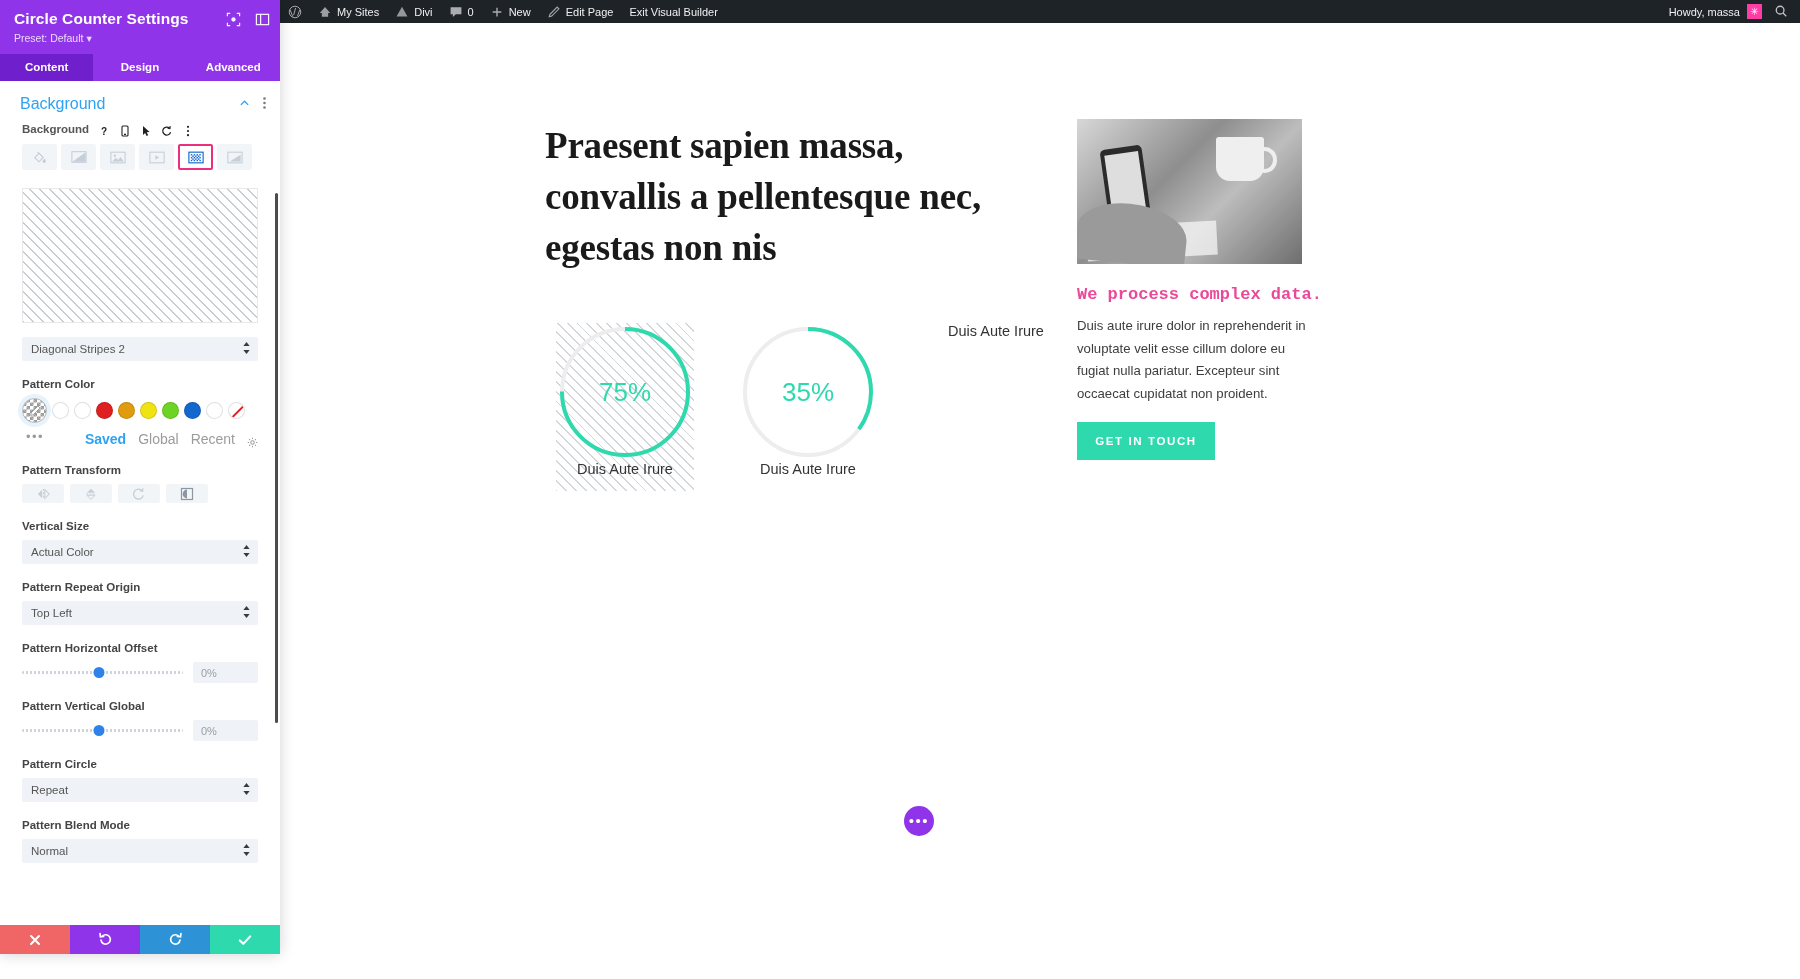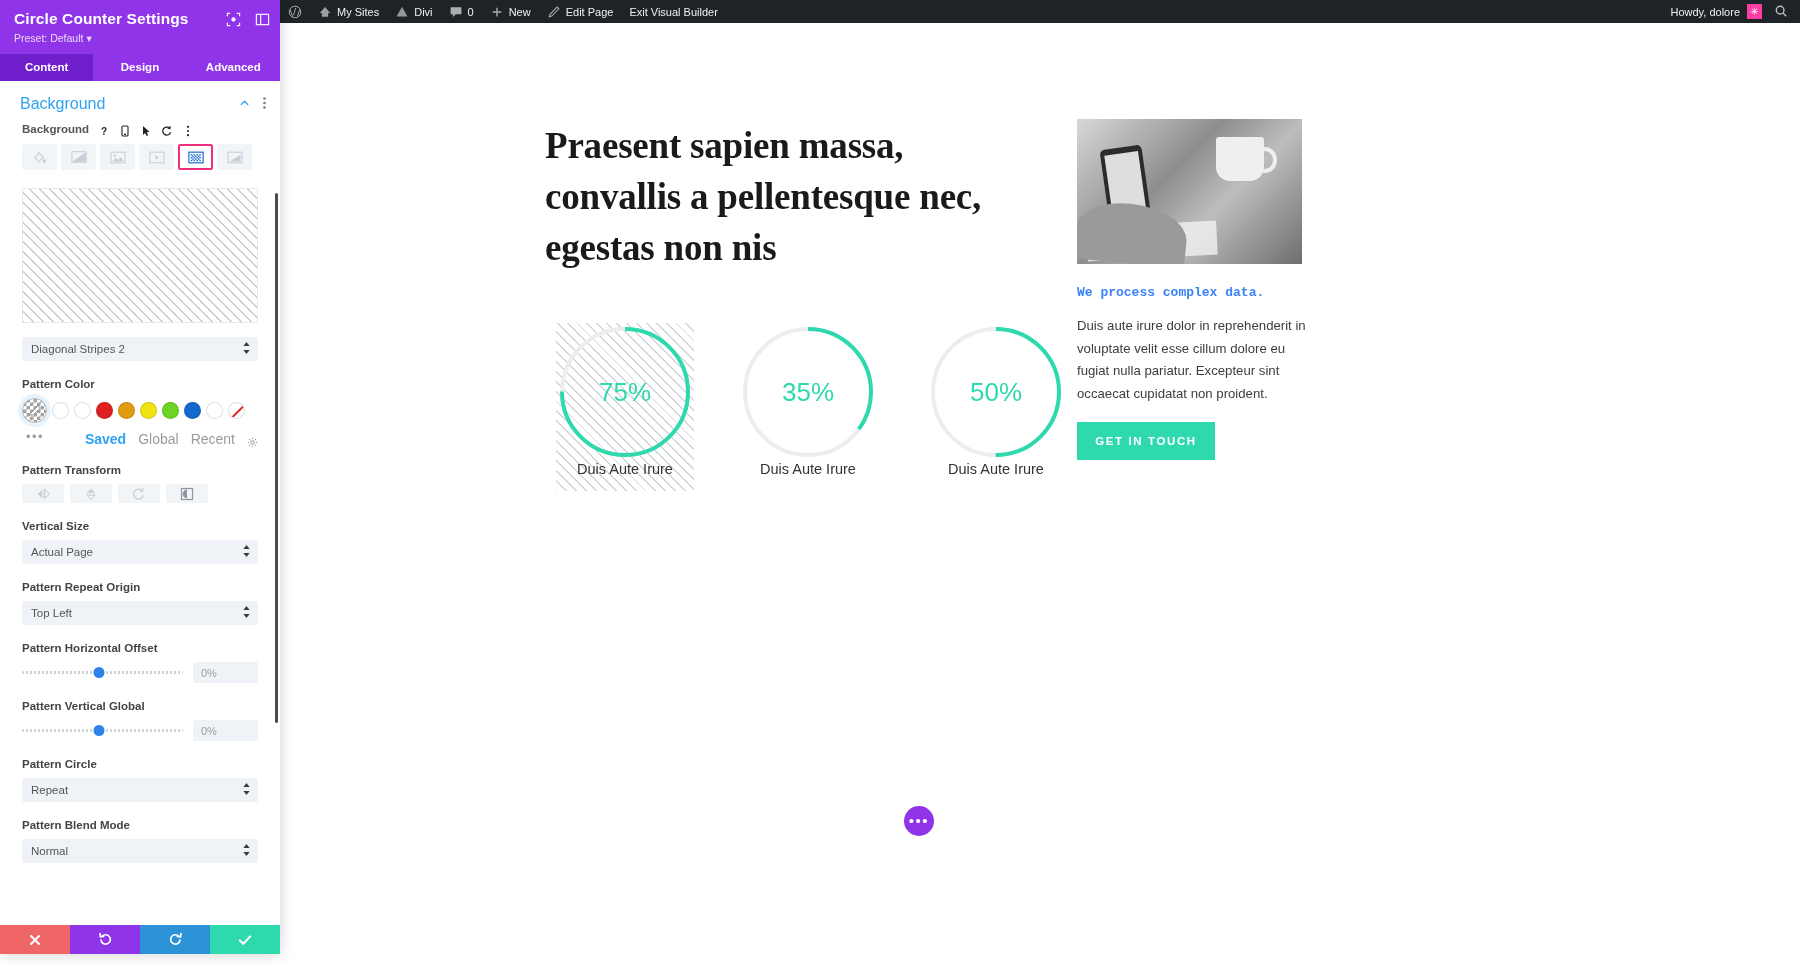--- a/index.html
+++ b/index.html
@@ -226,21 +226,21 @@
   .side-img .pad {
     position:absolute; left: 10px; bottom: 6px; width: 130px; height: 34px;
     background: rgba(245,245,245,.75); transform: rotate(-3deg);
   }
   .side-img .hand {
     position:absolute; left: 0px; bottom: 0px; width: 110px; height: 60px;
     background: #9a9a9a; border-radius: 50% 60% 0 0; transform: rotate(6deg);
   }
 
   .side-h { position:absolute; left: 797px; top: 262px; width: 260px;
-    font-family: "Liberation Mono", monospace; font-size: 13px; font-weight: bold; color: #3b82f6; }
+    font-family: "Liberation Mono", monospace; font-size: 17px; font-weight: bold; color: #ec4899; }
   .side-p { position:absolute; left: 797px; top: 292px; width: 243px;
     font-size: 13.2px; line-height: 22.5px; color: #3d3d3d; }
   .cta {
     position:absolute; left: 797px; top: 399px; width: 138px; height: 38px;
     background: #2FD9AE; color: #fff; font-size: 11.5px; font-weight: bold;
     letter-spacing: 1.6px; display:flex; align-items:center; justify-content:center;
     cursor: pointer;
   }
 
   .fab {
@@ -467,21 +467,21 @@
         <div class="xbtn">
           <svg width="14" height="14" viewBox="0 0 14 14">
             <rect x="1.5" y="1.5" width="11" height="11" fill="none" stroke="#8d97a2" stroke-width="1.2"></rect>
             <path d="M7 2.6a4.4 4.4 0 0 0 0 8.8z" fill="#8d97a2"></path>
           </svg>
         </div>
       </div>
 
       <div class="grouplabel">Vertical Size</div>
       <div class="selectbox" style="margin-top:0">
-        <span class="sb-label">Actual Page</span>
+        <span class="sb-label">Actual Color</span>
         <span class="caret">
           <svg width="7" height="12" viewBox="0 0 7 12" fill="#3a3a3a">
               <path d="M3.5 0L6.6 4H0.4Z"></path>
               <path d="M3.5 12L0.4 8H6.6Z"></path>
             </svg>
         </span>
       </div>
 
       <div class="grouplabel">Pattern Repeat Origin</div>
       <div class="selectbox" style="margin-top:0">
@@ -612,21 +612,21 @@
             <path d="M11.6 2.4L13.6 4.4L5.4 12.6L2.6 13.4L3.4 10.6Z"></path>
           </svg>
       </span>
       <span>Edit Page</span>
     </div>
     <div class="ab-item">
       <span>Exit Visual Builder</span>
     </div>
     <div class="ab-spacer"></div>
     <div class="ab-item howdy">
-      <span>Howdy, dolore</span>
+      <span>Howdy, massa</span>
       <span class="avatar">✳</span>
     </div>
     <div class="ab-search">
       <span>
         <svg width="14" height="14" viewBox="0 0 16 16" fill="none" stroke="#c3c4c7" stroke-width="1.5">
             <circle cx="7" cy="7" r="4.4"></circle>
             <path d="M10.3 10.3L14 14"></path>
           </svg>
       </span>
     </div>
@@ -655,27 +655,20 @@
             <svg width="138" height="138" viewBox="0 0 138 138">
               <circle cx="69" cy="69" r="63" fill="none" stroke="#EDEDED" stroke-width="4"></circle>
               <circle cx="69" cy="69" r="63" fill="none" stroke="#2FD9AE" stroke-width="4" stroke-dasharray="138.5 257.4" stroke-linecap="butt"></circle>
             </svg>
             <div class="pct">35%</div>
           </div>
           <div class="dial-label">Duis Aute Irure</div>
         </div>
 
         <div class="counter">
-          <div class="dial">
-            <svg width="138" height="138" viewBox="0 0 138 138">
-              <circle cx="69" cy="69" r="63" fill="none" stroke="#EDEDED" stroke-width="4"></circle>
-              <circle cx="69" cy="69" r="63" fill="none" stroke="#2FD9AE" stroke-width="4" stroke-dasharray="197.9 197.9" stroke-linecap="butt"></circle>
-            </svg>
-            <div class="pct">50%</div>
-          </div>
           <div class="dial-label">Duis Aute Irure</div>
         </div>
       </div>
 
       <div class="side-img">
         <div class="pad"></div>
         <div class="cup"></div>
         <div class="ph">
             <i></i>
           </div>

